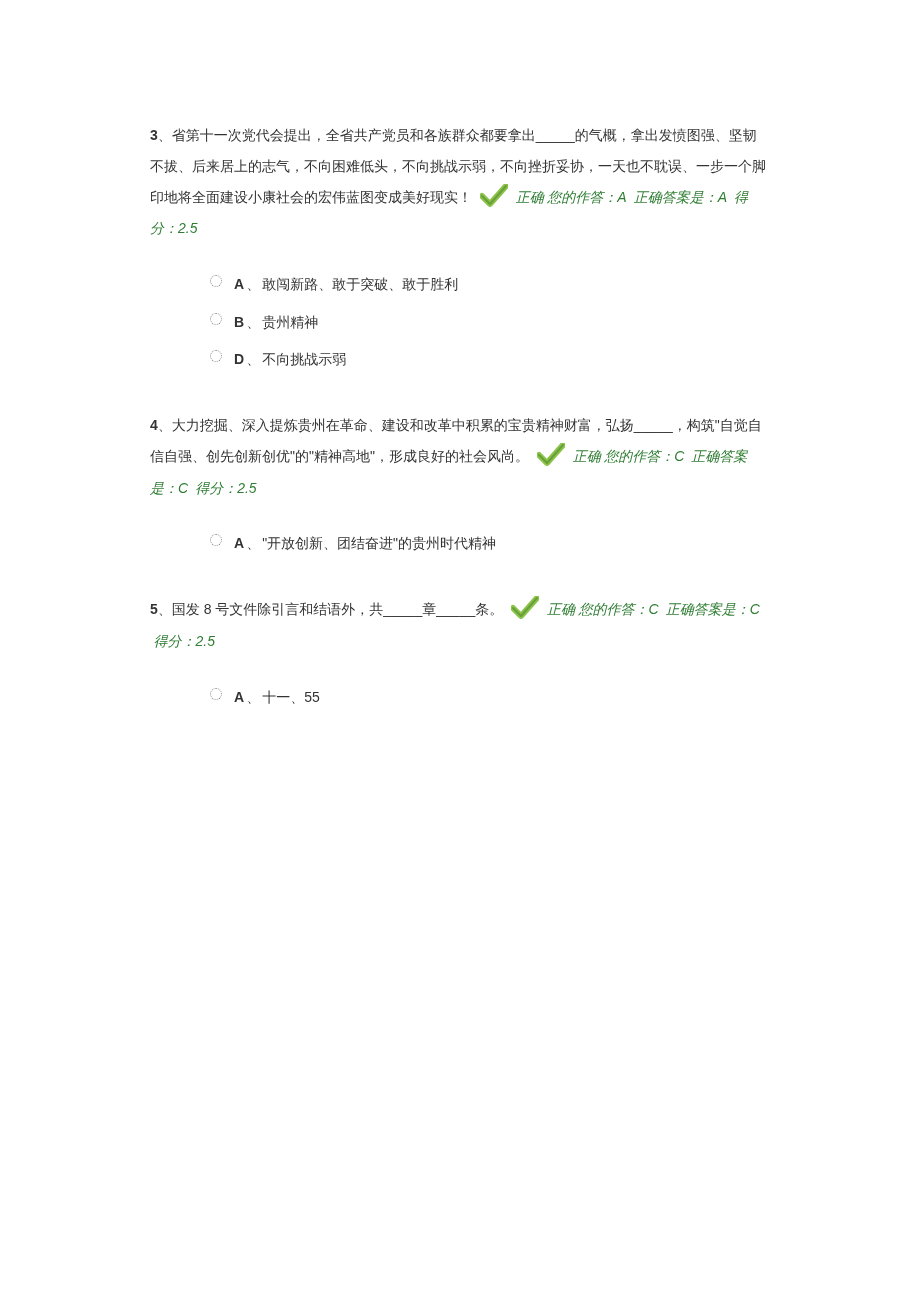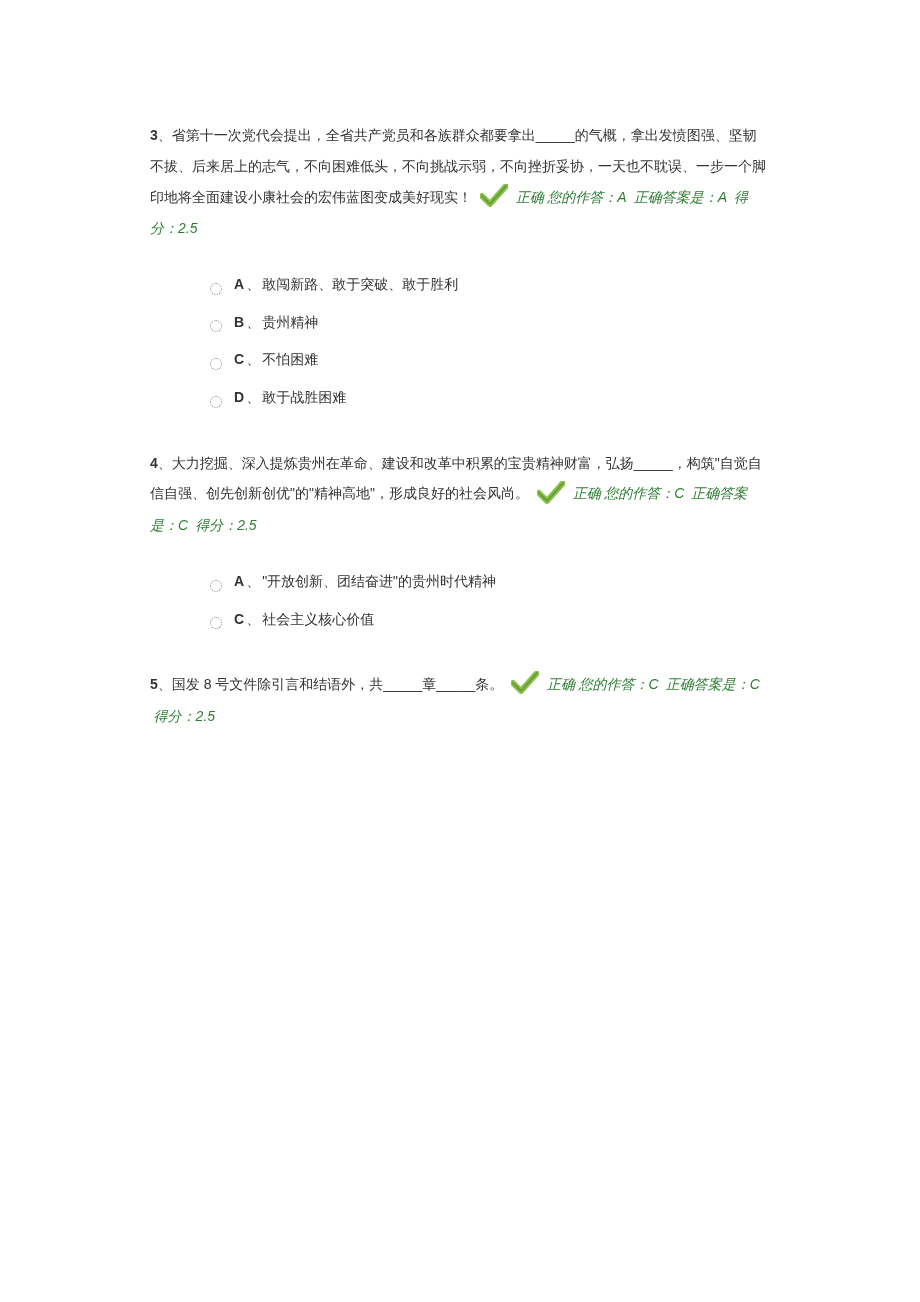--- a/index.html
+++ b/index.html
@@ -31,21 +31,21 @@
       position: relative;
       top: -2px;
     }
     .checkmark svg { display: block; }
     .options {
       margin-top: 30px;
       margin-left: 60px;
     }
     .option-row {
       display: flex;
-      align-items: flex-end;
+      align-items: flex-start;
       margin-bottom: 18px;
       line-height: 1.4;
     }
     .radio-dot {
       width: 12px;
       height: 12px;
       border: 1px dotted #888;
       border-radius: 50%;
       margin-right: 12px;
       flex-shrink: 0;
@@ -82,25 +82,21 @@
     <div class="option-row">
       <span class="radio-dot"></span>
       <span><span class="opt-letter">A</span><span class="opt-sep">、</span><span>敢闯新路、敢于突破、敢于胜利</span></span>
     </div>
     <div class="option-row">
       <span class="radio-dot"></span>
       <span><span class="opt-letter">B</span><span class="opt-sep">、</span><span>贵州精神</span></span>
     </div>
     <div class="option-row">
       <span class="radio-dot"></span>
-      <span><span class="opt-letter">C</span><span class="opt-sep">、</span><span>不怕困难</span></span>
-    </div>
-    <div class="option-row">
-      <span class="radio-dot"></span>
-      <span><span class="opt-letter">D</span><span class="opt-sep">、</span><span>敢于战胜困难</span></span>
+      <span><span class="opt-letter">D</span><span class="opt-sep">、</span><span>不向挑战示弱</span></span>
     </div>
   </div>
 </div>
 
 <div class="question">
   <div class="q-stem">
     <span class="q-num">4</span><span>、大力挖掘、深入提炼贵州在革命、建设和改革中积累的宝贵精神财富，弘扬_____，构筑"自觉自信自强、创先创新创优"的"精神高地"，形成良好的社会风尚。</span>
     <span class="checkmark">
       <svg width="28" height="24" viewBox="0 0 28 24">
         <path d="M2 12 L10 20 L26 2" stroke="#8bc34a" stroke-width="6" fill="none" stroke-linecap="round" stroke-linejoin="round"></path>
@@ -112,36 +108,38 @@
       <span>您的作答：</span><span class="ans-letter">C</span>
       &nbsp;<span>正确答案是：</span><span class="ans-letter">C</span>
       &nbsp;<span>得分：</span><span class="ans-letter">2.5</span>
     </span>
   </div>
   <div class="options">
     <div class="option-row">
       <span class="radio-dot"></span>
       <span><span class="opt-letter">A</span><span class="opt-sep">、</span><span>"开放创新、团结奋进"的贵州时代精神</span></span>
     </div>
-    <div class="option-row">
-      <span class="radio-dot"></span>
-      <span><span class="opt-letter">C</span><span class="opt-sep">、</span><span>社会主义核心价值</span></span>
-    </div>
   </div>
 </div>
 
 <div class="question">
   <div class="q-stem">
     <span class="q-num">5</span><span>、国发 8 号文件除引言和结语外，共_____章_____条。</span>
     <span class="checkmark">
       <svg width="28" height="24" viewBox="0 0 28 24">
         <path d="M2 12 L10 20 L26 2" stroke="#8bc34a" stroke-width="6" fill="none" stroke-linecap="round" stroke-linejoin="round"></path>
         <path d="M2 12 L10 20 L26 2" stroke="#689f38" stroke-width="2" fill="none" stroke-linecap="round" stroke-linejoin="round"></path>
       </svg>
     </span>
     <span class="feedback">
       <span>正确</span>
       <span>您的作答：</span><span class="ans-letter">C</span>
       &nbsp;<span>正确答案是：</span><span class="ans-letter">C</span>
       &nbsp;<span>得分：</span><span class="ans-letter">2.5</span>
     </span>
   </div>
+  <div class="options">
+    <div class="option-row">
+      <span class="radio-dot"></span>
+      <span><span class="opt-letter">A</span><span class="opt-sep">、</span><span>十一、55</span></span>
+    </div>
+  </div>
 </div>
 
 </body></html>

